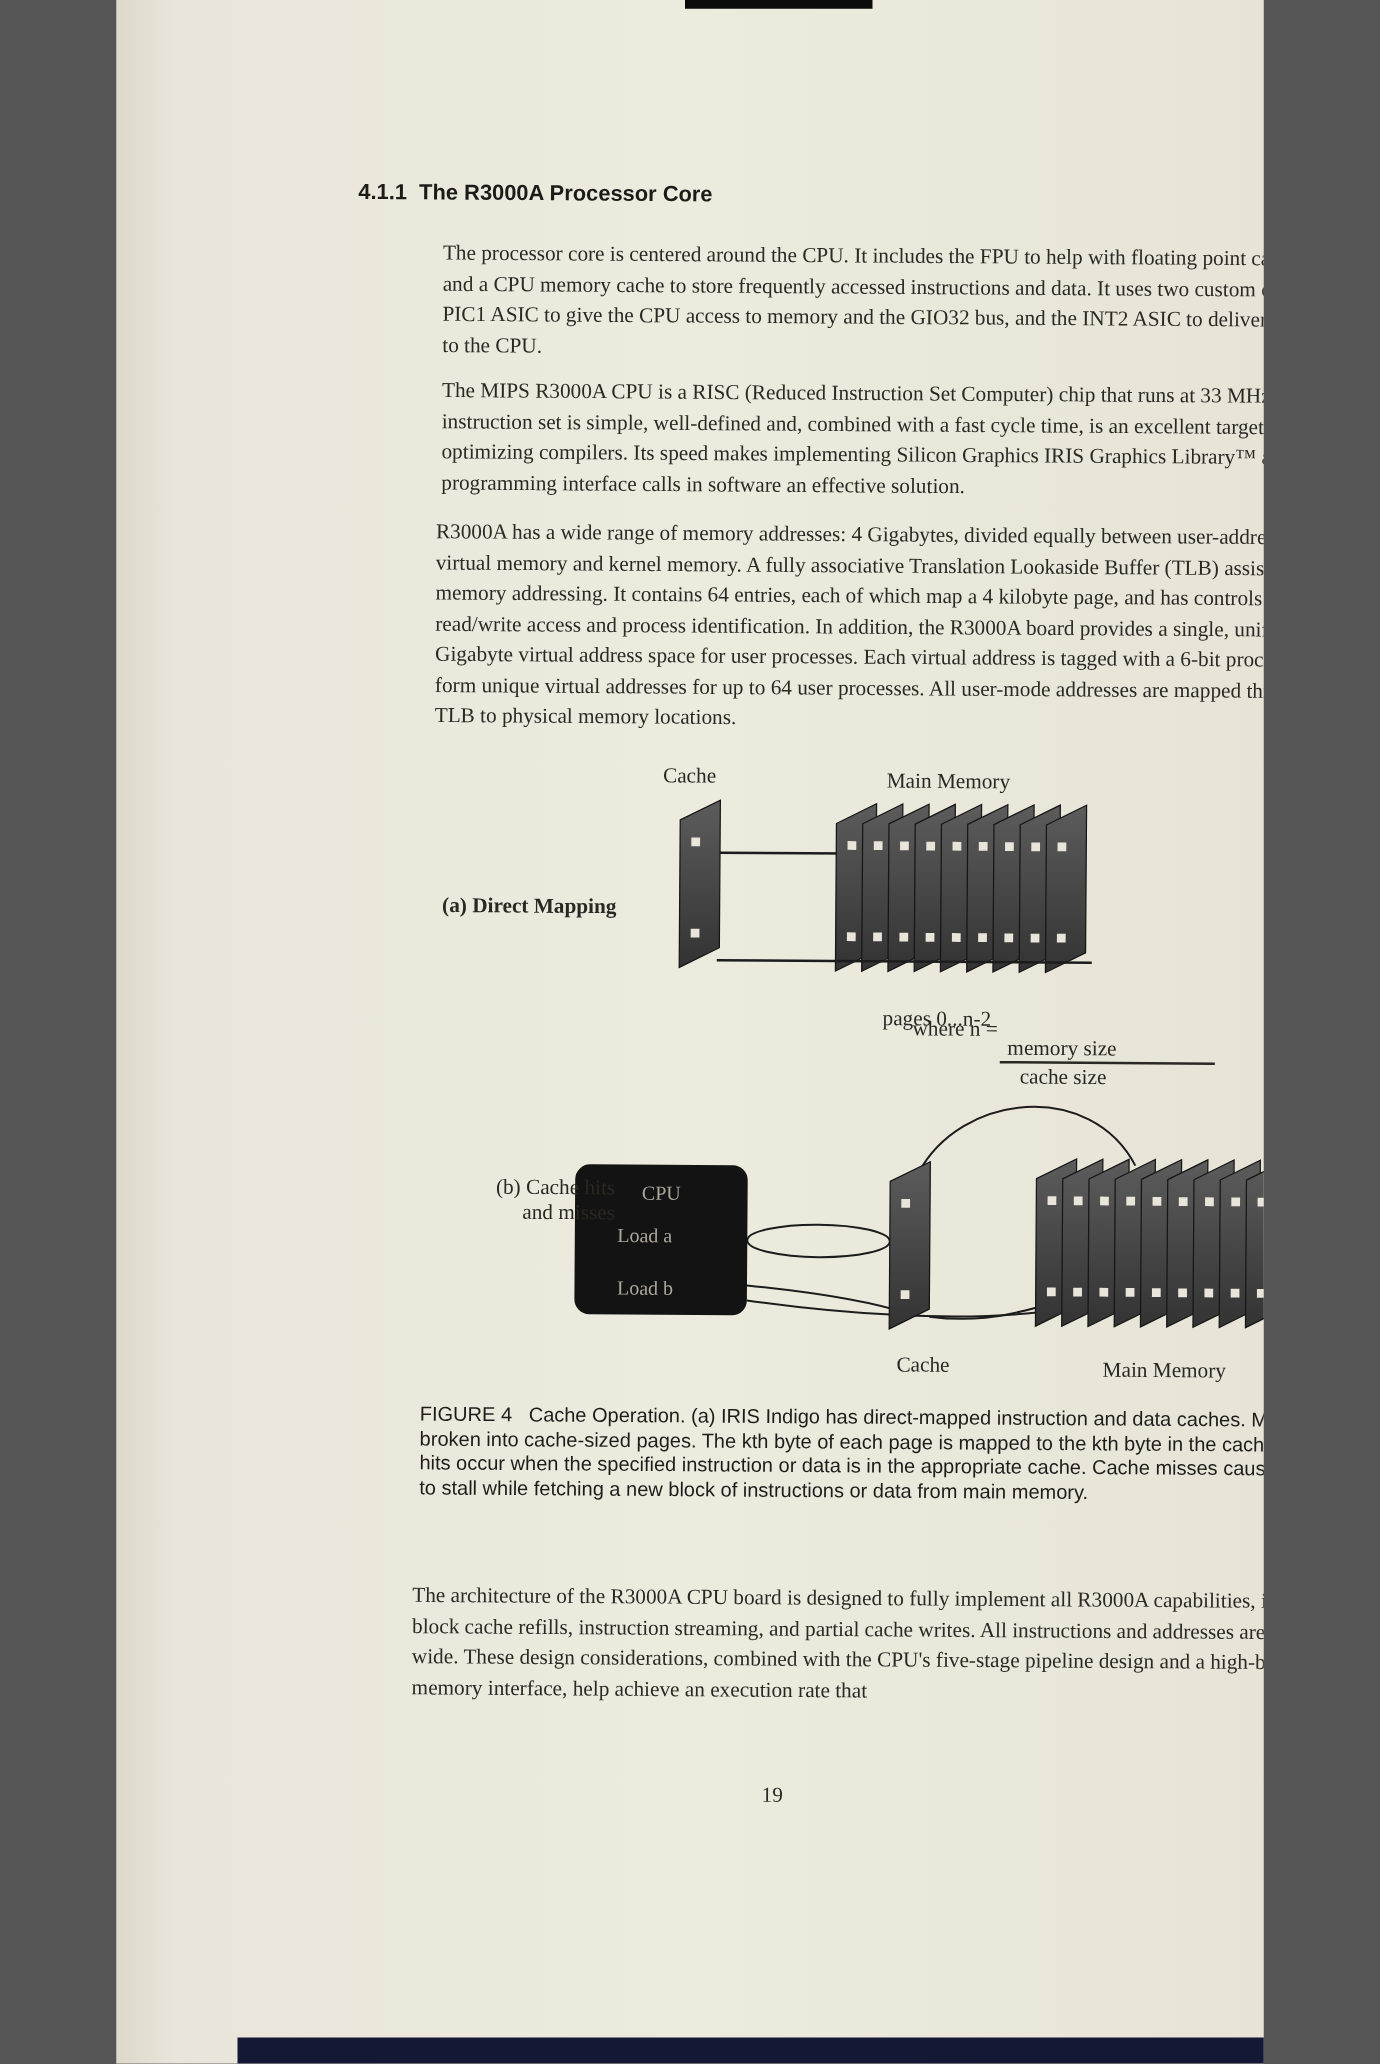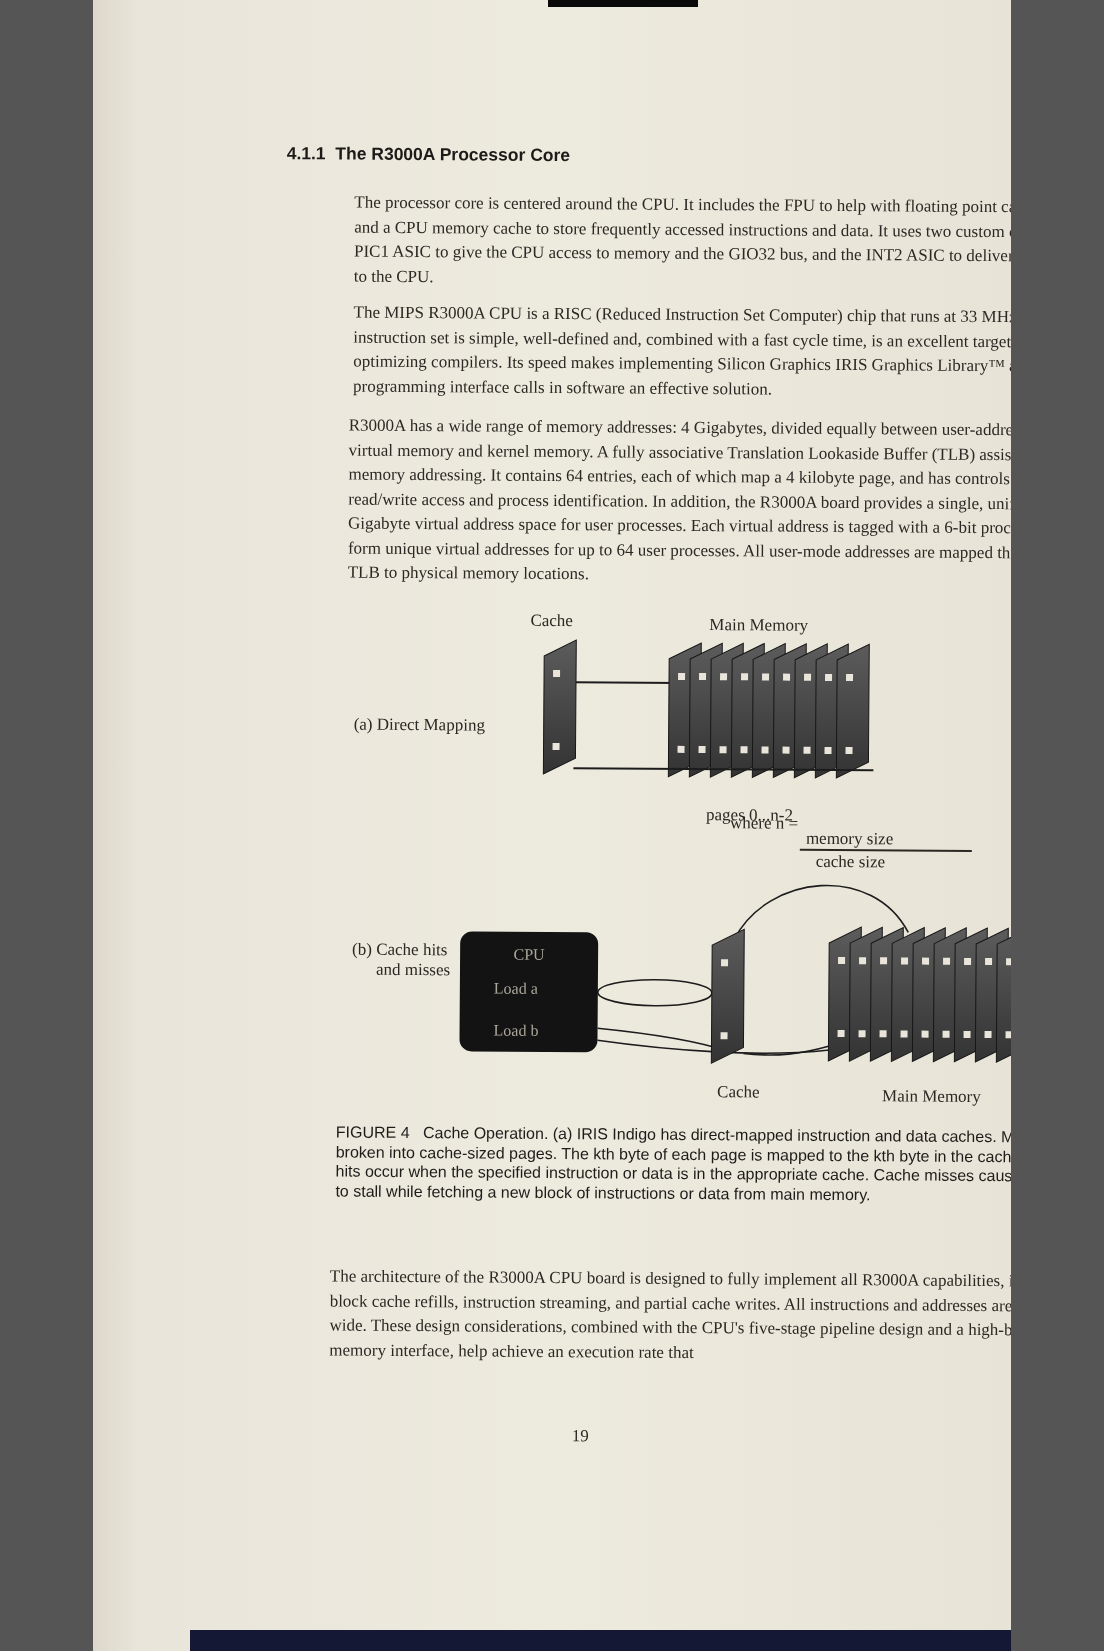--- a/index.html
+++ b/index.html
@@ -28,38 +28,38 @@
   .p2 { left:257px; top:302px; width:745px; }
   .p3 { left:253px; top:415px; width:750px; }
   .closing { left:240px; top:1266px; width:762px; }
 
   .caption {
     position:absolute; left:245px; top:1124px; width:766px; margin:0;
     font:16px/19.5px "Liberation Sans", sans-serif;
     color:#1d1c19; white-space:pre-wrap;
   }
   .pagenum {
-    position:absolute; left:483px; top:1426px; width:40px; text-align:left;
+    position:absolute; left:509px; top:1426px; width:40px; text-align:center;
     font:17px "Liberation Serif", serif; color:#2c2924;
   }
 
   .figure-svg { position:absolute; left:240px; top:600px; width:720px; height:500px; }
 
   .fig-label {
     position:absolute; font:17px/20px "Liberation Serif", serif; color:#2b2823;
   }
   .lbl-cache-top { left:436px; top:611px; }
   .lbl-mm-top { left:615px; top:614px; }
-  .lbl-a { left:260px; top:716px; }
+  .lbl-a { left:260px; top:716px;font-weight:bold; }
   .lbl-pages { left:613px; top:804px; }
   .lbl-where { left:613px; top:812px;margin-left:24px; }
   .fraction { position:absolute; left:707px; top:827px; width:172px; font:17px/19px "Liberation Serif", serif; color:#2b2823; }
   .frac-num { border-bottom:2px solid #2b2823; padding:0 4px 1px 6px; }
   .frac-den { padding-left:16px; margin-top:1px; }
-  .lbl-b { left:260px; top:941px; width:100px; padding-left:24px; text-indent:-24px; }
+  .lbl-b { left:276px; top:941px; width:100px; padding-left:24px; text-indent:-24px;text-align:right; }
   .lbl-cache-bottom { left:626px; top:1081px; }
   .lbl-mm-bottom { left:791px; top:1084px; }
 
   .cpu-text { font:16px "Liberation Serif", serif; fill:#aba79b; }
 </style>
 </head>
 <body>
 
 <div class="page">
   <div class="artifact-top"></div>

